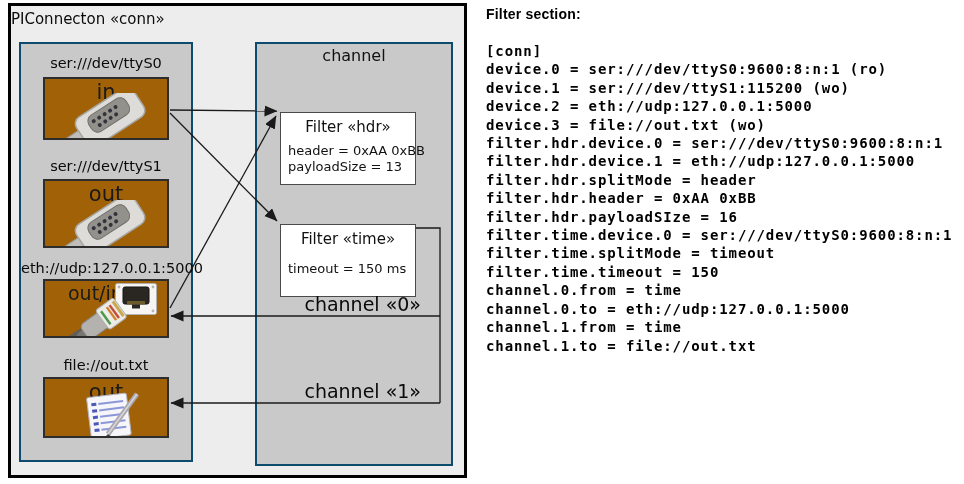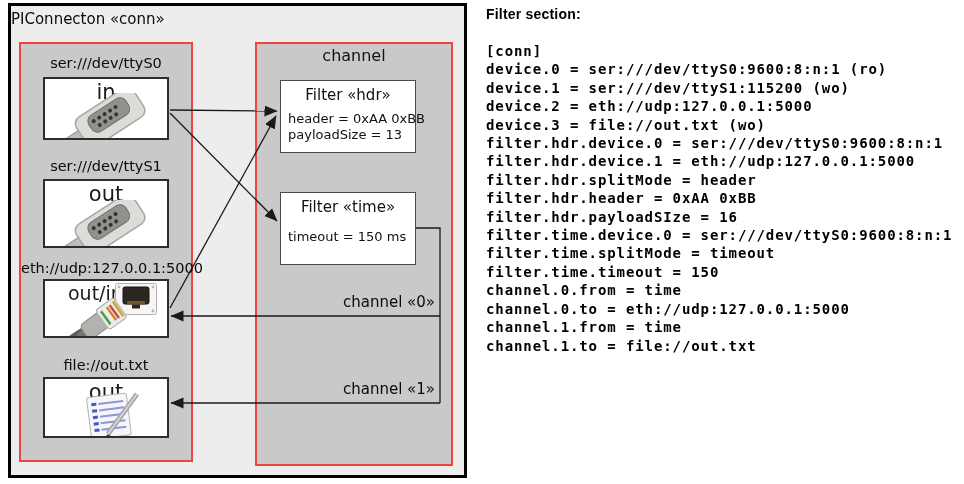--- a/index.html
+++ b/index.html
@@ -5,39 +5,39 @@
   html,body{margin:0;padding:0;background:#fff;}
   .canvas{position:relative;width:964px;height:484px;background:#ffffff;
           font-family:"DejaVu Sans",sans-serif;color:#111;overflow:hidden;}
 
   
   .frame{position:absolute;left:8px;top:3px;width:459px;height:475px;
          background:#ededed;border:3px solid #000;box-sizing:border-box;}
   .diagram-title{position:absolute;top:4px;left:0;right:0;text-align:left;
                  font-size:15px;color:#0a0a0a;}
 
-  .panel{position:absolute;background:#c9c9c9;border:2px solid #ef4444;box-sizing:border-box;}
+  .panel{position:absolute;background:#c9c9c9;border:2px solid #0c4a6e;box-sizing:border-box;}
   .devices-panel{left:8px;top:36px;width:174px;height:420px;}
   .filters-panel{left:244px;top:36px;width:198px;height:424px;}
 
   .dev-label{position:absolute;left:0;right:0;text-align:center;font-size:14.5px;
              white-space:nowrap;color:#0a0a0a;}
-  .dev-box{position:absolute;left:22px;width:126px;background:#ffffff;border:2px solid #2d2d2d;
+  .dev-box{position:absolute;left:22px;width:126px;background:#a16207;border:2px solid #2d2d2d;
            box-sizing:border-box;overflow:hidden;}
   .port{position:absolute;top:1px;left:0;right:0;text-align:center;font-size:21px;color:#1a1a1a;}
   .port.tl{text-align:left;left:23px;font-size:19px;}
   .abs{position:absolute;}
 
   .filters-title{position:absolute;top:2px;left:0;right:0;text-align:center;font-size:16px;}
   .filter-box{position:absolute;left:23px;width:136px;height:73px;background:#fff;
-              border:1.5px solid #4a4a4a;box-sizing:border-box;}
+              border:1.5px solid #4a4a4a;box-sizing:border-box;margin-top:32px;}
   .filter-title{text-align:center;font-size:15px;margin-top:5px;}
   .filter-props{font-size:13px;line-height:16px;margin:7px 0 0 7px;white-space:nowrap;}
   .filter-props.single{margin-top:13px;}
-  .channel-label{position:absolute;right:16px;font-size:15px;white-space:nowrap;color:#0a0a0a;}
+  .channel-label{position:absolute;right:30px;font-size:19px;white-space:nowrap;color:#0a0a0a;}
 
   .wires{position:absolute;left:0;top:0;pointer-events:none;}
 
   
   .config{position:absolute;left:486px;top:6px;width:476px;}
   .config-heading{font-family:"Liberation Sans",sans-serif;font-weight:700;font-size:14px;
                   letter-spacing:.2px;margin:0 0 20px 0;color:#000;}
   .config-body{font-family:"DejaVu Sans Mono",monospace;font-weight:700;font-size:14px;
                letter-spacing:.9px;line-height:18.4px;color:#000;white-space:pre;}
 </style>

